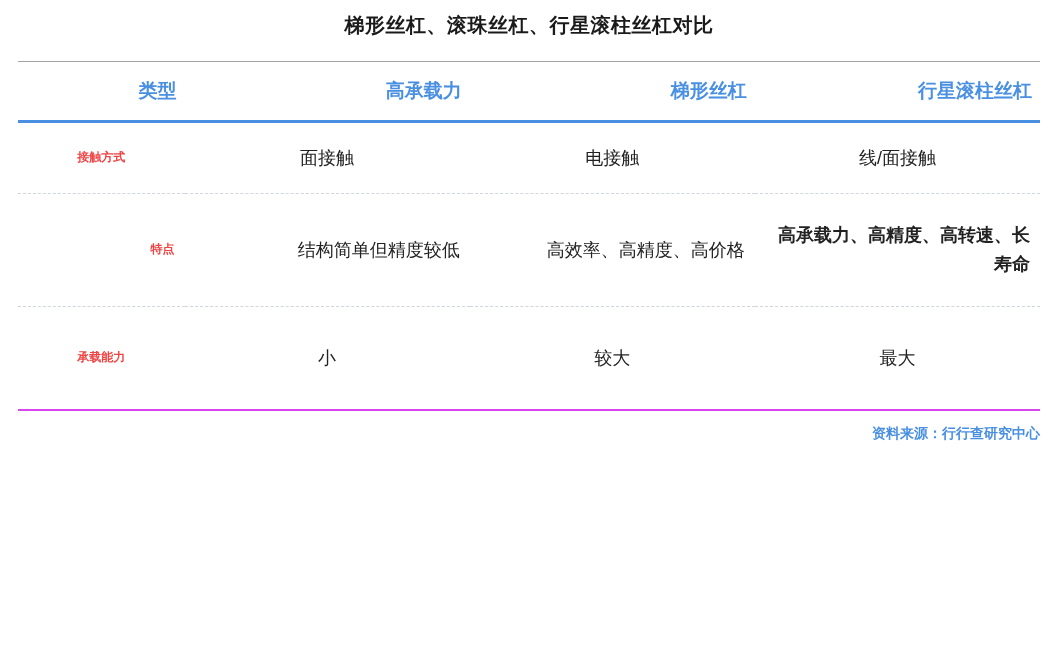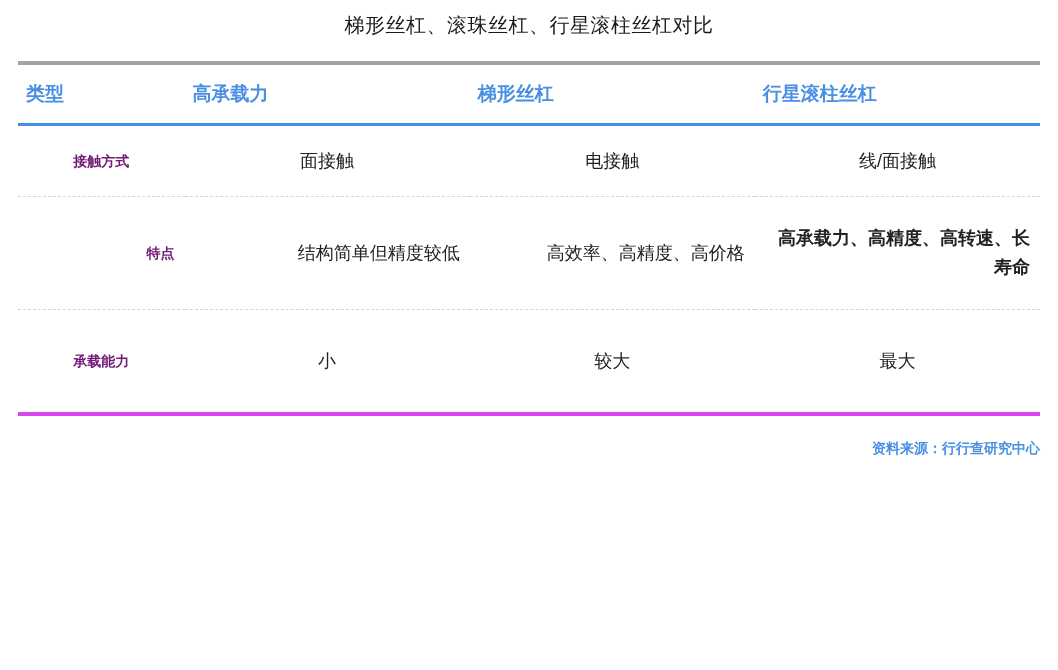--- a/index.html
+++ b/index.html
@@ -16,83 +16,83 @@
   }
   .page {
     position: relative;
     width: 1058px;
     height: 670px;
     box-sizing: border-box;
   }
   .title {
     text-align: center;
     font-size: 20px;
-    font-weight: normal;
+    font-weight: bold;
     color: #1a1a1a;
     padding-top: 12px;
     letter-spacing: 0.5px;
   }
   .table-wrap {
     margin: 0 18px;
     padding-top: 22px;
   }
   table.cmp {
     width: 1022px;
     border-collapse: collapse;
     table-layout: fixed;
   }
   table.cmp col.c0 { width: 160px; }
   table.cmp col.c1 { width: 274px; }
   table.cmp col.c2 { width: 274px; }
   table.cmp col.c3 { width: 274px; }
 
   thead tr.head-row th {
-    border-top: 4px solid #a3a3a3;
+    border-top: 1px solid #a3a3a3;
     border-bottom: 3px solid #4a90e2;
     color: #4a90e2;
     font-size: 19px;
     font-weight: bold;
     height: 58px;
     vertical-align: middle;
-    text-align: left;
+    text-align: right;
     padding: 0 8px;
   }
   tbody td {
     border-bottom: 1px dashed #cfd6dd;
     font-size: 18px;
     text-align: center;
     vertical-align: middle;
     padding: 0 10px;
     line-height: 1.6;
   }
   tbody tr:last-child td {
-    border-bottom: 4px solid #d946ef;
+    border-bottom: 2px solid #d946ef;
   }
   tbody td.rowhead {
-    color: #701a75;
+    color: #ef4444;
     font-weight: bold;
-    font-size: 14px;
+    font-size: 12px;
   }
   tbody td.left-align {
     text-align: left;
     font-weight: bold;
   }
   tr.r-contact td { height: 70px; }
   tr.r-feature td { height: 112px; text-align: right; }
   tr.r-speed td { height: 102px; }
   tr.r-precision td { height: 102px; }
   tr.r-load td { height: 102px; }
 
   .source {
     margin: 0 18px;
     text-align: right;
     font-size: 14px;
     font-weight: bold;
     color: #4a90e2;
-    padding-top: 24px;
+    padding-top: 14px;
   }
 </style>
 </head>
 <body>
 
 <div class="page">
 
   <div class="title">梯形丝杠、滚珠丝杠、行星滚柱丝杠对比</div>
 
   <div class="table-wrap">

